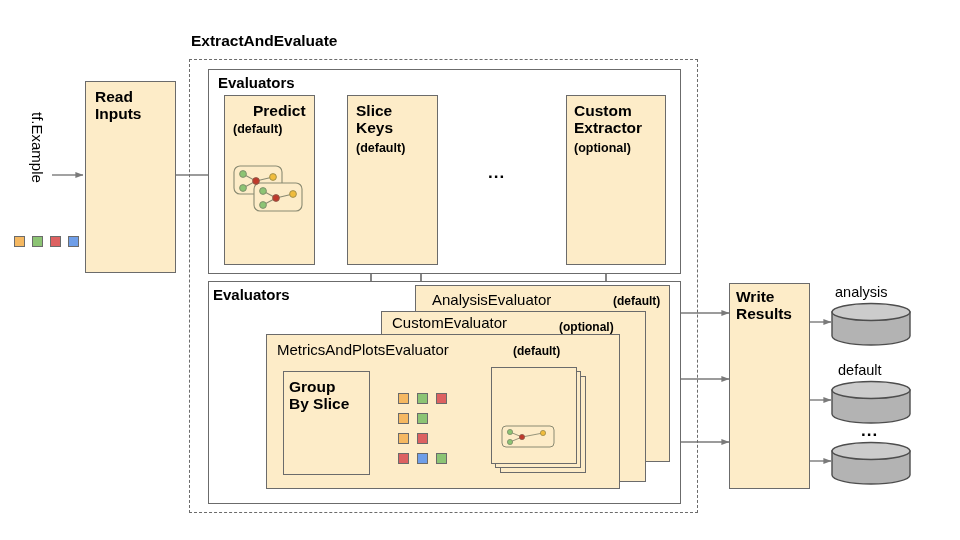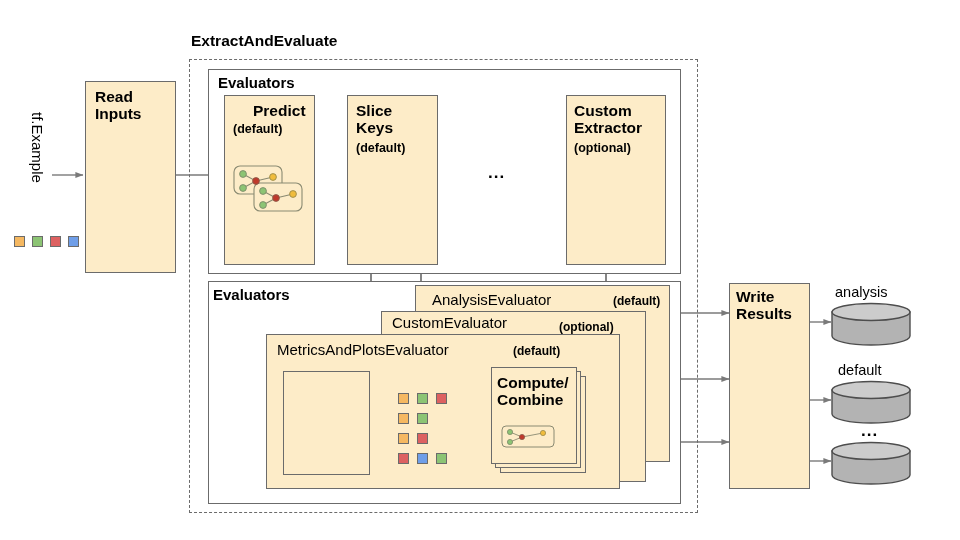--- a/index.html
+++ b/index.html
@@ -151,38 +151,38 @@
 
   <div class="box" style="left:381px;top:311px;width:265px;height:171px;"></div>
   <div class="lbl t-eval" style="left:392px;top:314px;">CustomEvaluator</div>
   <div class="lbl t-evalsub" style="left:559px;top:320px;">(optional)</div>
 
   <div class="box" style="left:266px;top:334px;width:354px;height:155px;"></div>
   <div class="lbl t-eval" style="left:277px;top:341px;">MetricsAndPlotsEvaluator</div>
   <div class="lbl t-evalsub" style="left:513px;top:344px;">(default)</div>
 
   <div class="box" style="left:283px;top:371px;width:87px;height:104px;"></div>
+  <div class="lbl t-box" style="left:289px;top:378px;">Group<br>By Slice</div>
 
   <div id="slice-grid">
       <div class="swatch sw-o" style="left: 398px; top: 393px;"></div>
       <div class="swatch sw-g" style="left: 417px; top: 393px;"></div>
       <div class="swatch sw-r" style="left: 436px; top: 393px;"></div>
       <div class="swatch sw-o" style="left: 398px; top: 413px;"></div>
       <div class="swatch sw-g" style="left: 417px; top: 413px;"></div>
       <div class="swatch sw-o" style="left: 398px; top: 433px;"></div>
       <div class="swatch sw-r" style="left: 417px; top: 433px;"></div>
       <div class="swatch sw-r" style="left: 398px; top: 453px;"></div>
       <div class="swatch sw-b" style="left: 417px; top: 453px;"></div>
       <div class="swatch sw-g" style="left: 436px; top: 453px;"></div>
     </div>
 
   <div class="box" style="left:500px;top:376px;width:86px;height:97px;"></div>
   <div class="box" style="left:495px;top:371px;width:86px;height:97px;"></div>
   <div class="box" style="left:491px;top:367px;width:86px;height:97px;"></div>
-  <div class="lbl t-box" style="left:497px;top:374px;">Compute/<br>Combine</div>
   <svg style="position:absolute;left:500px;top:424px;" width="60" height="26">
     <rect x="2" y="2" width="52" height="21" rx="4" fill="#fdecc8" stroke="#8a8a72" stroke-width="1"></rect>
     <g stroke="#8a8a72" stroke-width="0.9">
       <line x1="10" y1="8" x2="22" y2="13"></line>
         <line x1="10" y1="18" x2="22" y2="13"></line>
         <line x1="22" y1="13" x2="43" y2="9"></line>
     </g>
     <circle cx="10" cy="8" r="2.6" fill="#8cc474" stroke="#7d8a6a" stroke-width="0.8"></circle>
     <circle cx="10" cy="18" r="2.6" fill="#8cc474" stroke="#7d8a6a" stroke-width="0.8"></circle>
     <circle cx="22" cy="13" r="2.6" fill="#c0392b" stroke="#8a5a4a" stroke-width="0.8"></circle>

